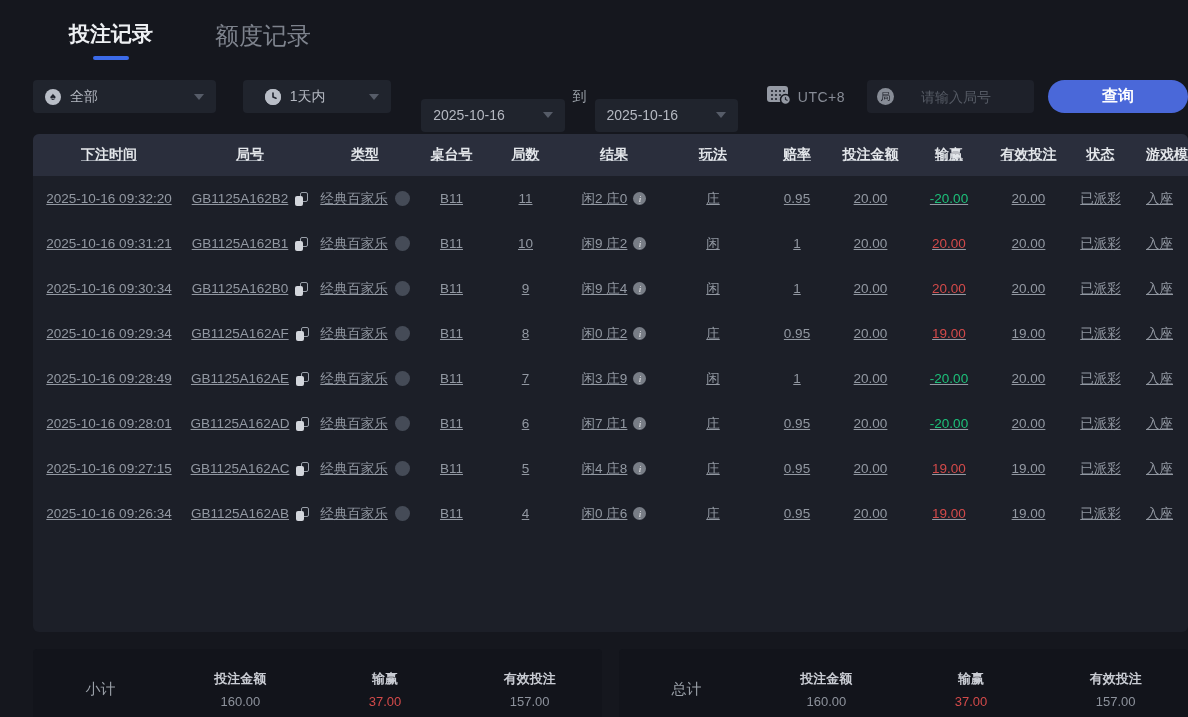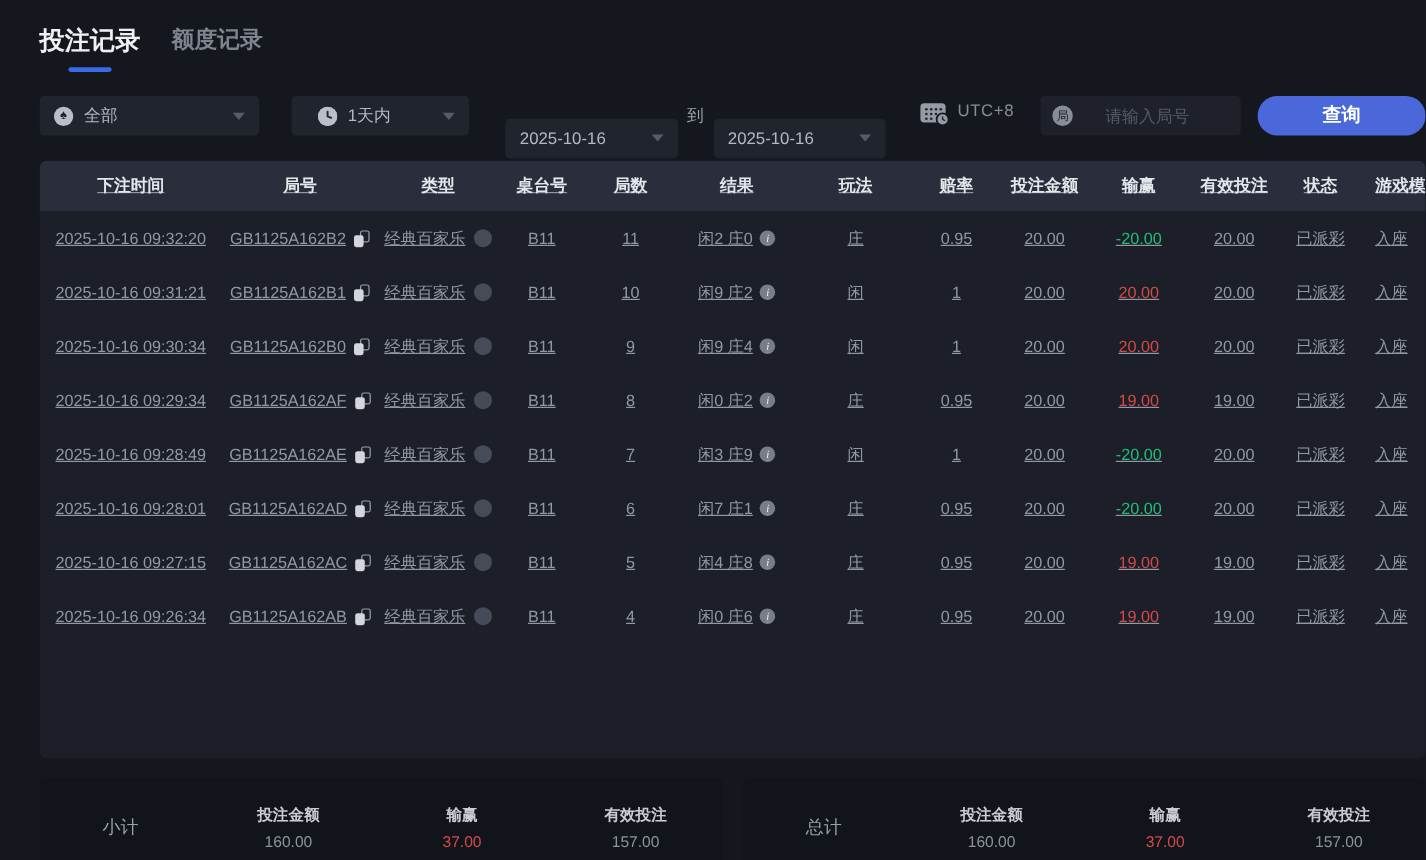--- a/index.html
+++ b/index.html
@@ -4,43 +4,43 @@
 <style>
   * { margin:0; padding:0; box-sizing:border-box; }
   html,body { width:1188px; height:717px; overflow:hidden; }
   body {
     background:#15171e;
     font-family:"Liberation Sans","DejaVu Sans",sans-serif;
     color:#9298a2;
   }
   
   .tabs { display:flex; gap:26px; padding:20px 0 0 33px; align-items:flex-start; }
-  .tab { cursor:pointer; }
-  .tab .tab-label { font-size:19px; color:#7e838d; font-weight:700; }
+  .tab { cursor:pointer;margin-left:36px; }
+  .tab .tab-label { font-size:24px; color:#7e838d; font-weight:400; }
   .tab.active .tab-label { color:#eef0f3; font-weight:bold; font-size:21px; }
   .tab .underline { width:36px; height:4px; border-radius:2px; background:#3b6ae8; margin:8px auto 0; }
   
   .filters { display:flex; align-items:center; margin-left:33px; margin-top:20px; height:33px; }
   .select {
     height:33px; background:#20242d; border-radius:4px; display:flex; align-items:center;
     padding:0 12px; color:#b4b8c1; font-size:14px; cursor:pointer;
   }
   .select .sel-text { flex:1; }
   .chev { width:0; height:0; border-left:5px solid transparent; border-right:5px solid transparent;
     border-top:6px solid #565c68; margin-left:8px; }
   .icon-circle {
     width:16px; height:16px; border-radius:50%; background:#b9bec7; color:#20242e;
     display:inline-flex; align-items:center; justify-content:center; margin-right:9px; flex:0 0 auto;
   }
   .spade-glyph { font-size:11px; line-height:1; }
   .sel-game { width:185px; margin-right:27px; }
   .sel-time { width:150px; margin-right:30px;padding-left:22px; }
   .sel-date { width:145px;margin-top:37px; }
   .to-label { color:#9aa0a8; font-size:14px; margin:0 8px; }
-  .tz-wrap { display:flex; align-items:flex-start; margin-left:28px; }
+  .tz-wrap { display:flex; align-items:center; margin-left:28px; }
   .tz-text { color:#878c96; font-size:14px; margin-left:7px; letter-spacing:0.5px; }
   .round-search {
     display:flex; align-items:center; background:#1e212a; border-radius:4px;
     height:33px; width:169px; margin-left:22px; padding:0 10px;
   }
   .round-search .round-ico {
     width:17px; height:17px; border-radius:50%; background:#878c96; color:#1b1e26;
     font-size:10px; display:flex; align-items:center; justify-content:center; margin-right:8px; flex:0 0 auto;
   }
   .round-search input {

